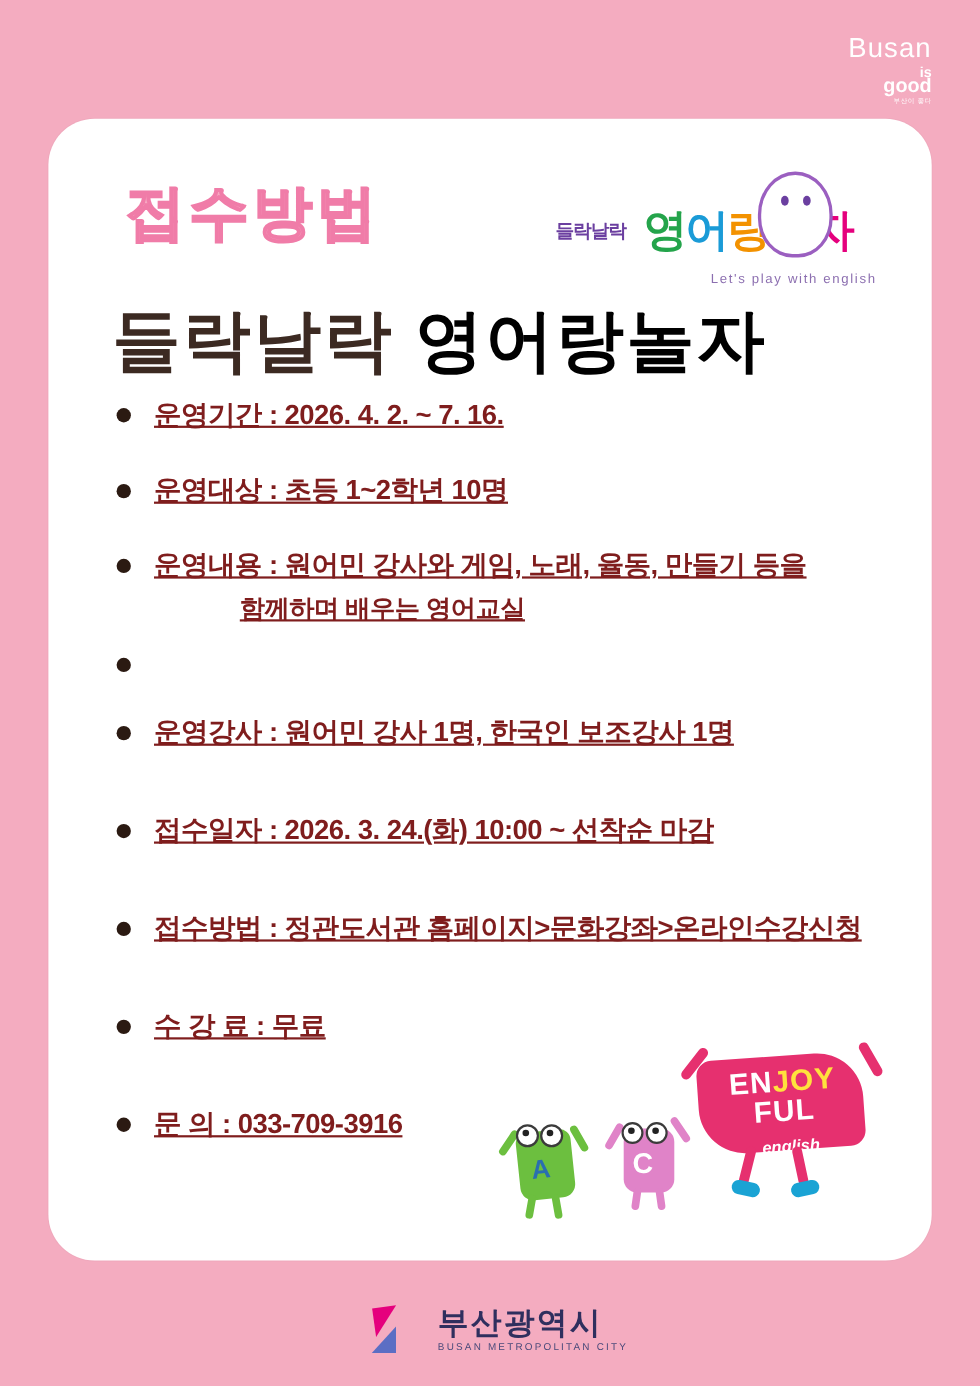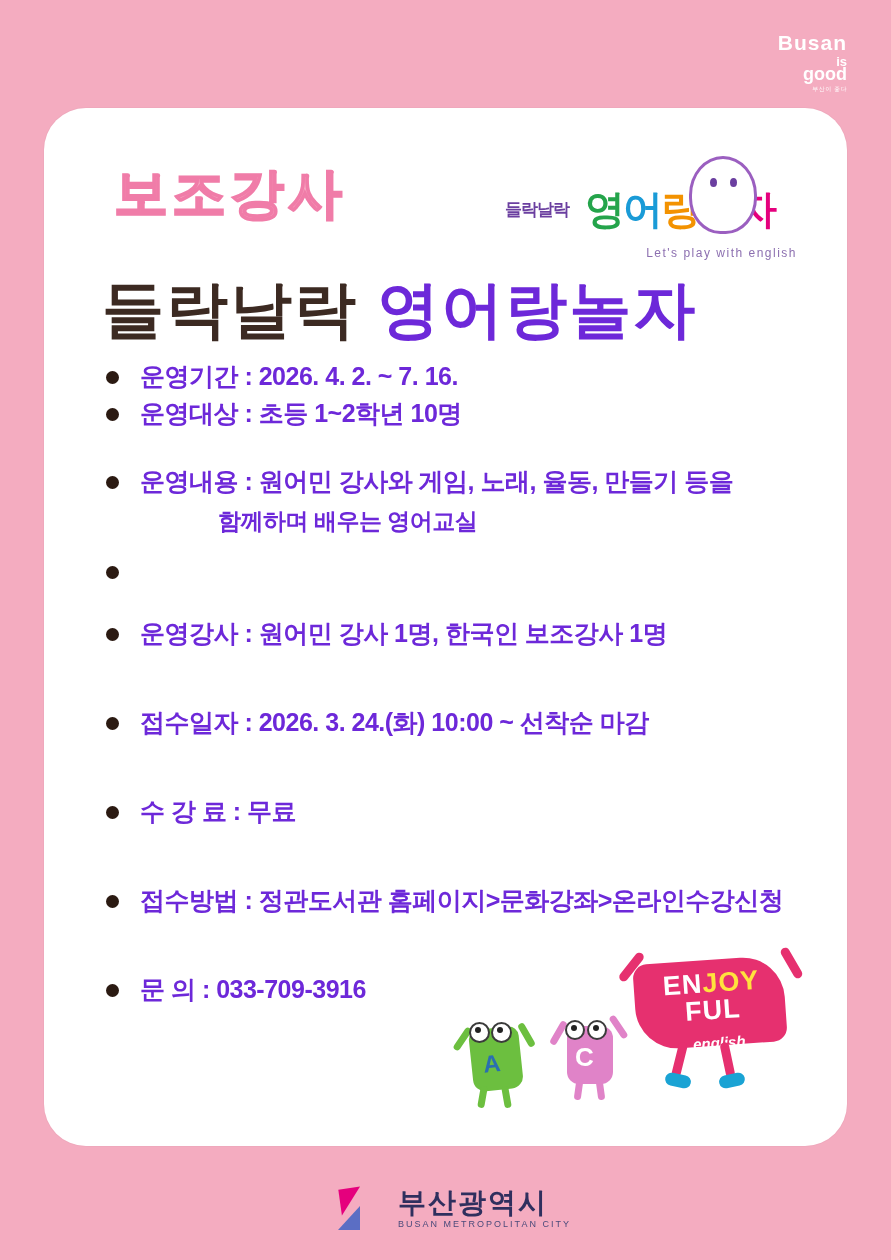--- a/index.html
+++ b/index.html
@@ -18,22 +18,22 @@
   
   .busan-brand {
     position: absolute;
     top: 32px;
     right: 44px;
     text-align: right;
     line-height: 1;
     color: #ffffff;
   }
   .busan-brand .bb-line1 {
-    font-size: 21px;
-    font-weight: bold;
+    font-size: 25px;
+    font-weight: normal;
     letter-spacing: 1px;
     display: block;
   }
   .busan-brand .bb-line2 {
     font-size: 13px;
     font-weight: bold;
     display: block;
     margin-top: 2px;
   }
   .busan-brand .bb-line3 {
@@ -81,21 +81,21 @@
     top: 160px;
     font-size: 62px;
     font-weight: bold;
     letter-spacing: 2px;
     white-space: nowrap;
   }
   .title-sub .t-black {
     color: #3c2a22;
   }
   .title-sub .t-pink {
-    color: #6d28d9;
+    color: #000000;
   }
 
   
   .prog-mark {
     position: absolute;
     right: 48px;
     top: 42px;
     width: 300px;
     height: 120px;
   }
@@ -152,24 +152,25 @@
   
   .items {
     position: absolute;
     left: 54px;
     top: 252px;
     width: 700px;
   }
   .item {
     position: relative;
     padding-left: 42px;
-    color: #6d28d9;
+    color: #7f1d1d;
     font-weight: bold;
     font-size: 25px;
     letter-spacing: -0.5px;
+    text-decoration: underline;
   }
   .item .dot {
     position: absolute;
     left: 8px;
     top: 11px;
     width: 13px;
     height: 13px;
     background: #2b1a12;
     border-radius: 50%;
   }
@@ -443,33 +444,33 @@
 
   <div class="prog-mark">
     <span class="pm-small">들락날락</span>
     <span class="pm-big"><span class="pm-g1">영</span><span class="pm-g2">어</span><span class="pm-g3">랑</span><span class="pm-g4">놀자</span></span>
     <span class="pm-blob"></span>
     <span class="pm-eye l"></span>
     <span class="pm-eye r"></span>
     <span class="pm-tag">Let's play with english</span>
   </div>
 
-  <div class="title-main">보조강사</div>
+  <div class="title-main">접수방법</div>
   <div class="title-sub">
     <span class="t-black">들락날락 </span><span class="t-pink">영어랑놀자</span>
   </div>
 
   <div class="items">
 
     <div class="item" style="margin-top:0">
       <span class="dot"></span>
       <span>운영기간 : 2026. 4. 2. ~ 7. 16.</span>
     </div>
 
-    <div class="item" style="margin-top:4px">
+    <div class="item" style="margin-top:36px">
       <span class="dot"></span>
       <span>운영대상 : 초등 1~2학년 10명</span>
     </div>
 
     <div class="item" style="margin-top:35px">
       <span class="dot"></span>
       <span>운영내용 : 원어민 강사와 게임, 노래, 율동, 만들기 등을</span>
       <span class="line2 wide">함께하며 배우는 영어교실</span>
     </div>
 
@@ -482,26 +483,26 @@
       <span>운영강사 : 원어민 강사 1명, 한국인 보조강사 1명</span>
     </div>
 
     <div class="item" style="margin-top:56px">
       <span class="dot"></span>
       <span>접수일자 : 2026. 3. 24.(화) 10:00 ~ 선착순 마감</span>
     </div>
 
     <div class="item" style="margin-top:56px">
       <span class="dot"></span>
+      <span>접수방법 : 정관도서관 홈페이지&gt;문화강좌&gt;온라인수강신청</span>
+    </div>
+
+    <div class="item" style="margin-top:56px">
+      <span class="dot"></span>
       <span>수 강 료  : 무료</span>
-    </div>
-
-    <div class="item" style="margin-top:56px">
-      <span class="dot"></span>
-      <span>접수방법 : 정관도서관 홈페이지&gt;문화강좌&gt;온라인수강신청</span>
     </div>
 
     <div class="item" style="margin-top:56px">
       <span class="dot"></span>
       <span>문     의 : 033-709-3916</span>
     </div>
 
   </div>
 
   <div class="chars">

